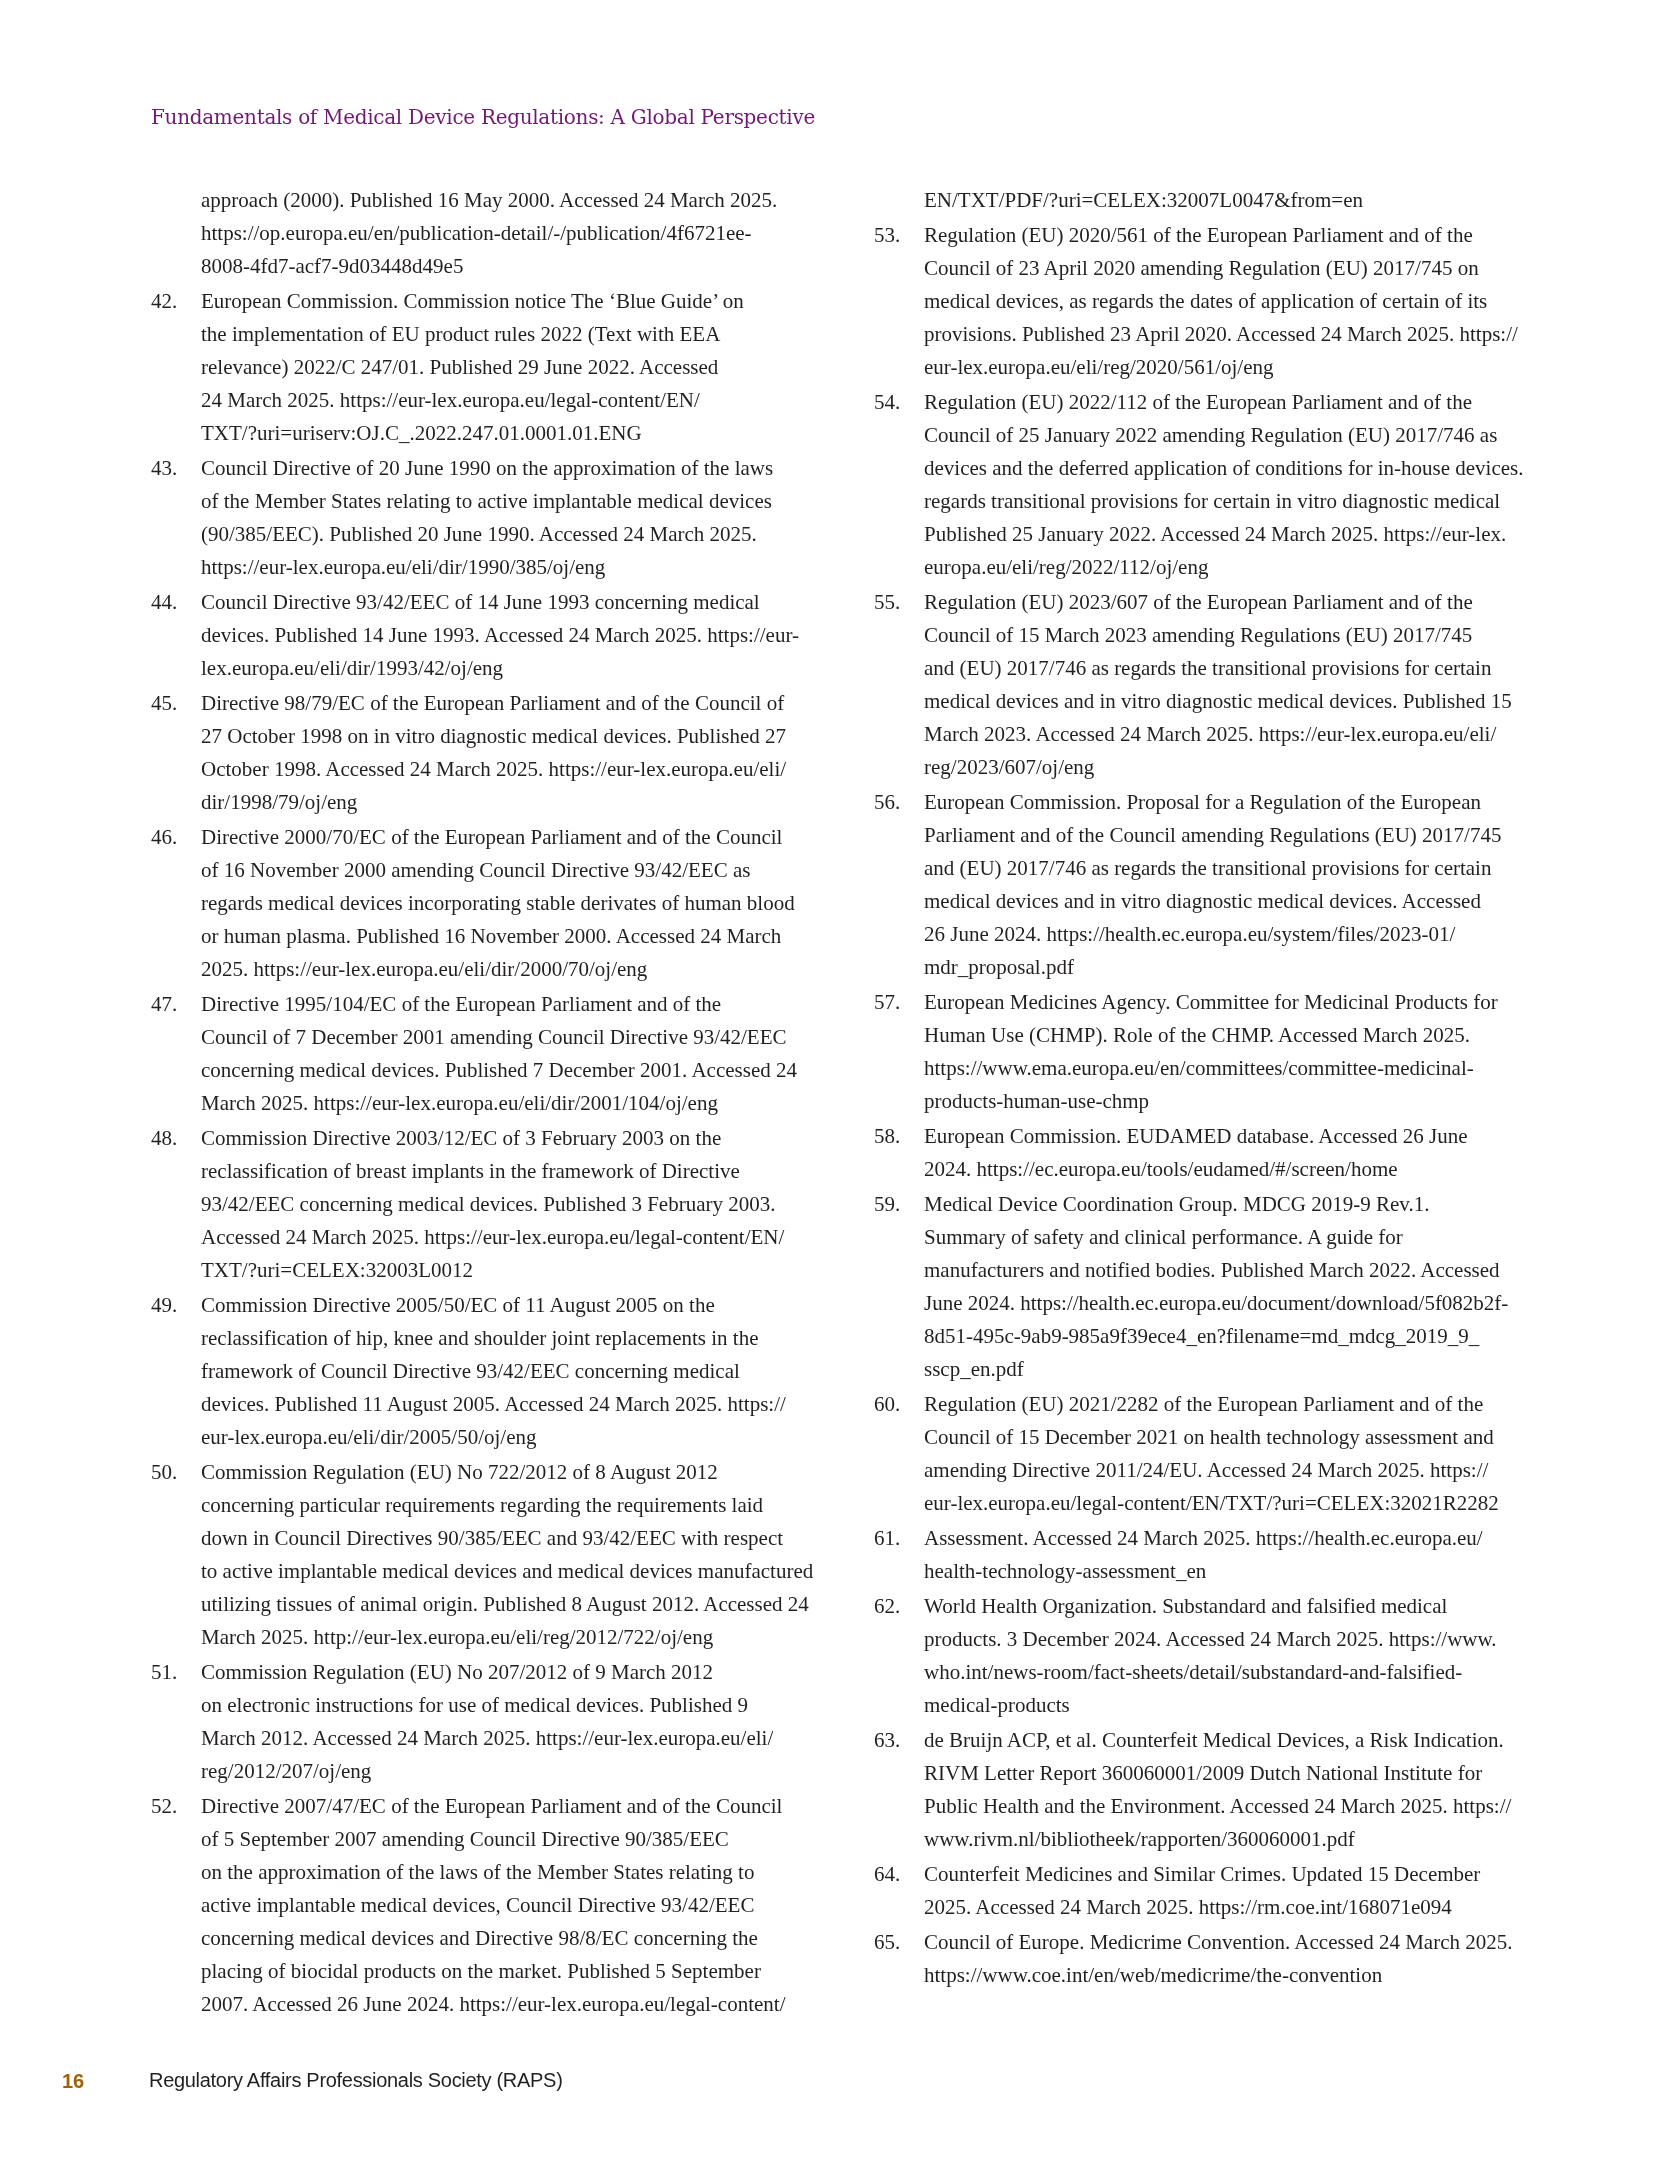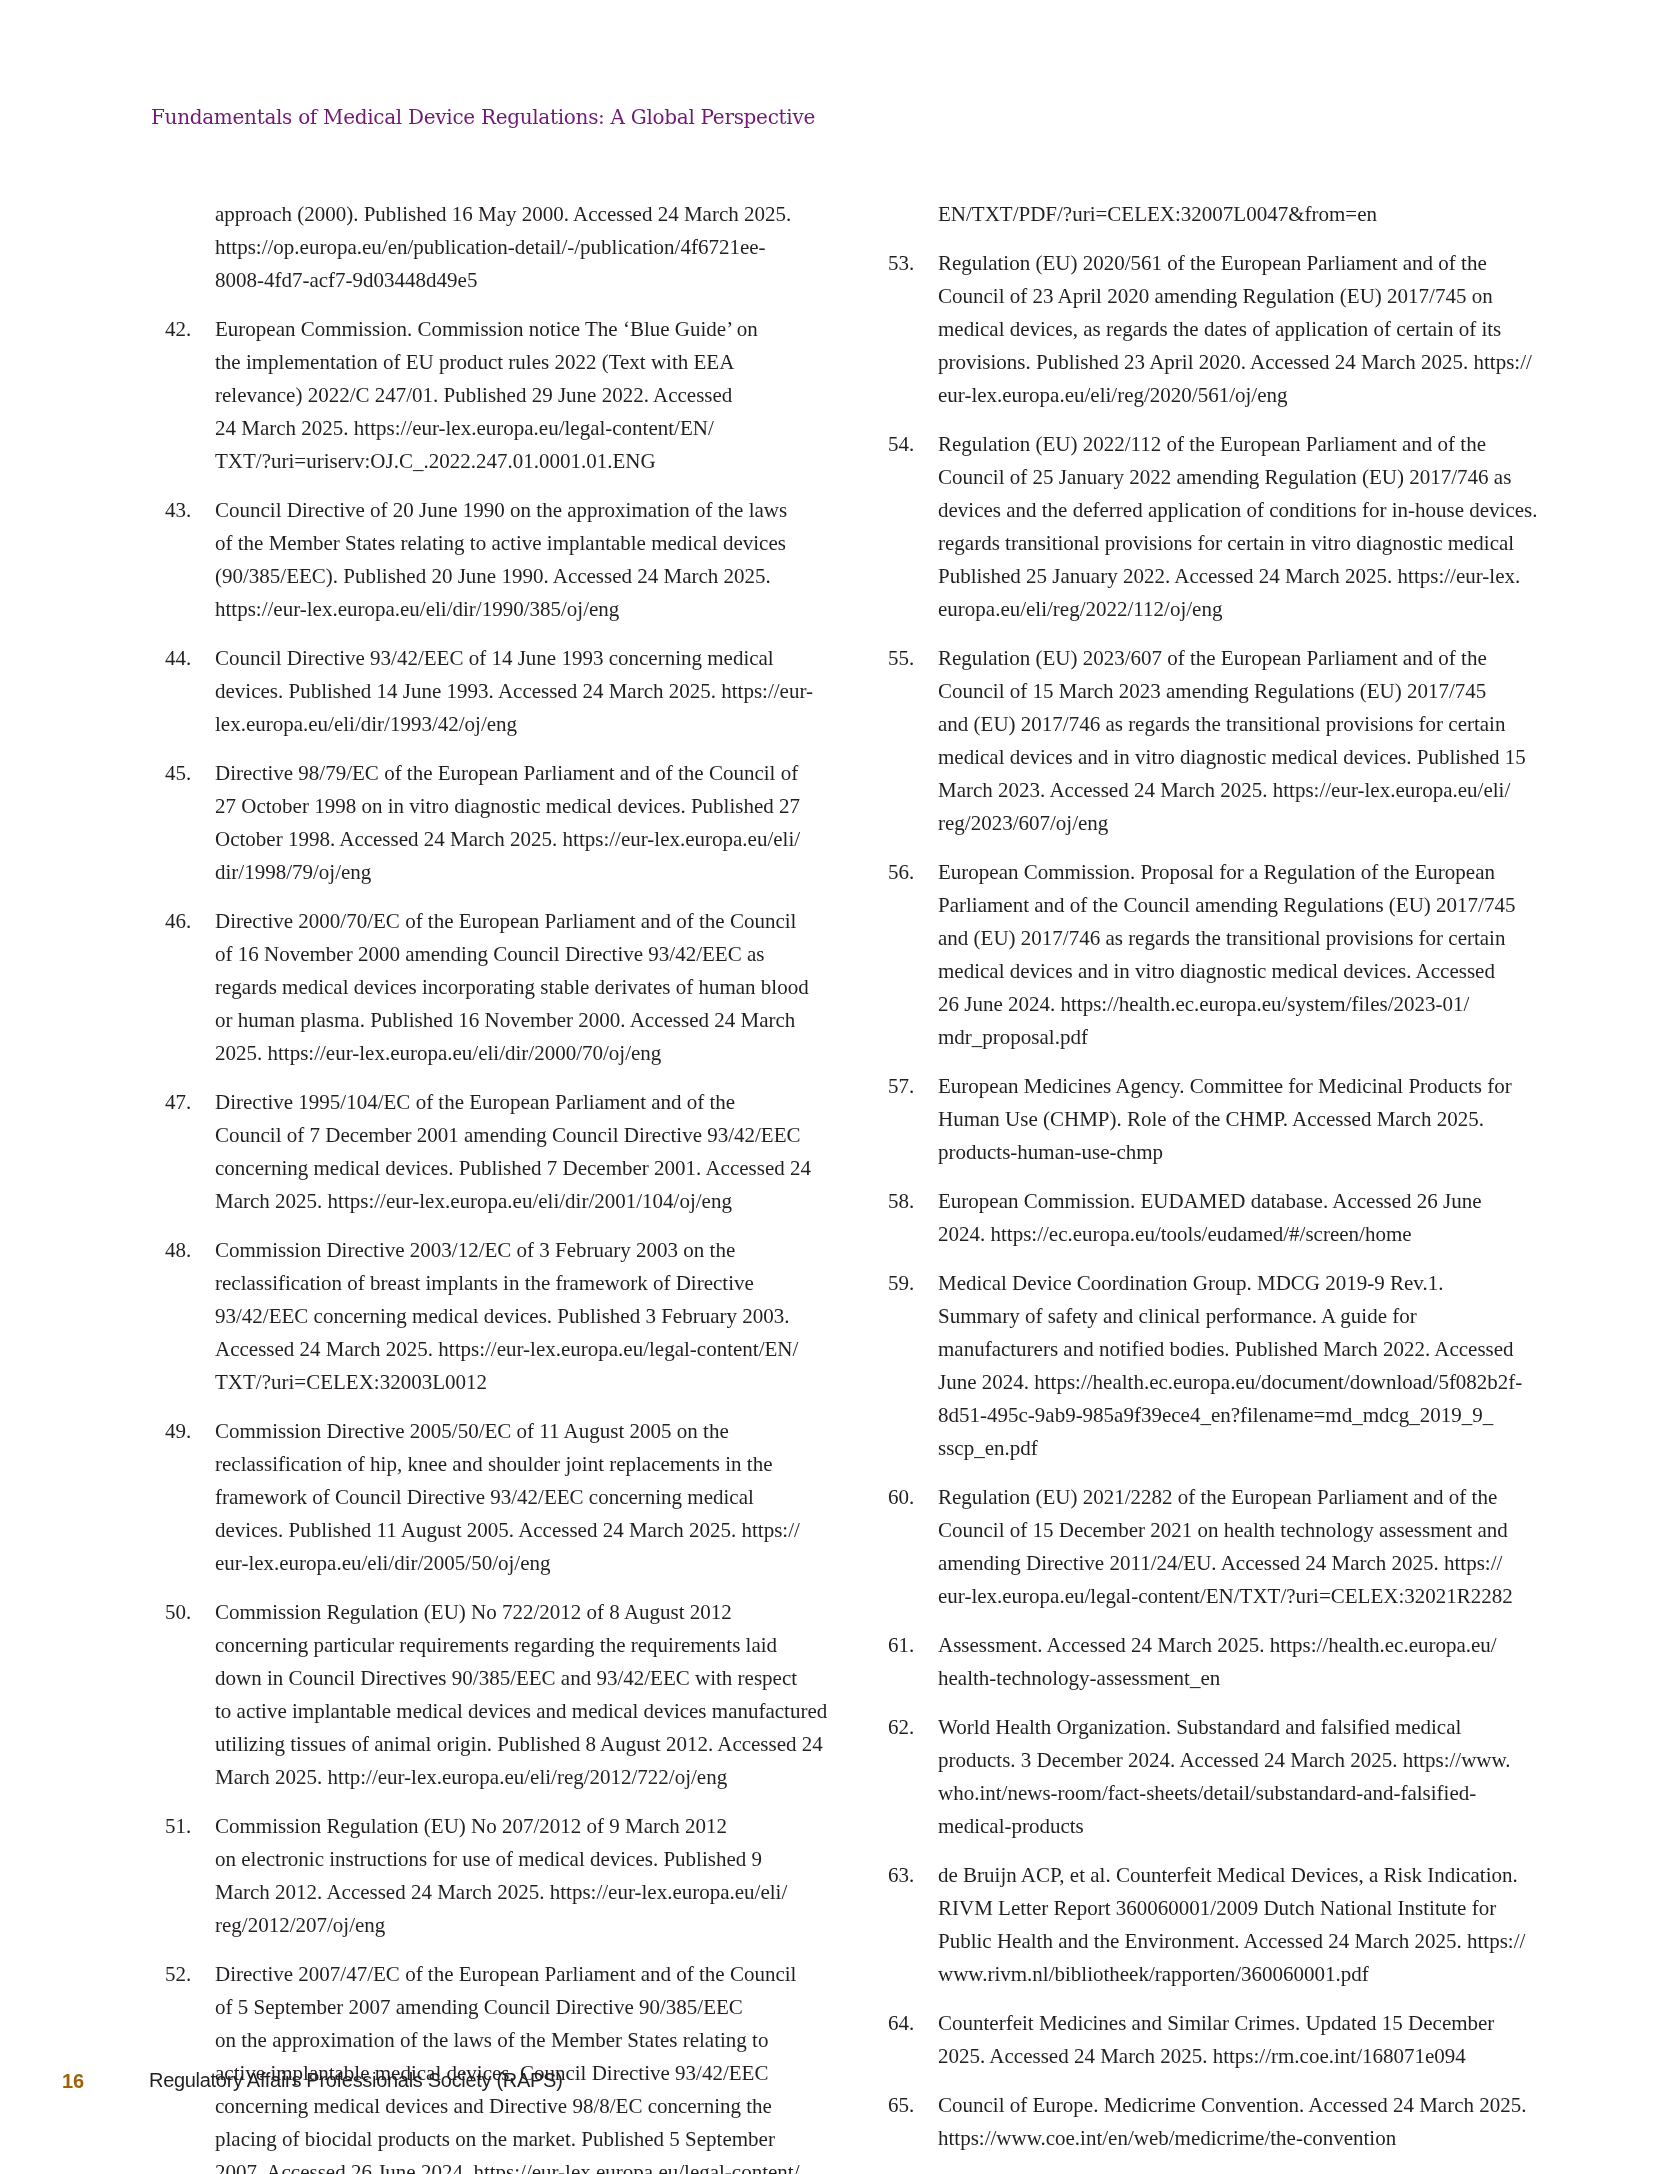--- a/index.html
+++ b/index.html
@@ -4,21 +4,21 @@
 <style>
   html, body { margin: 0; padding: 0; background: #ffffff; }
   body { width: 1680px; height: 2174px; position: relative; overflow: hidden; color: #231f20; }
   .running-head {
     position: absolute; left: 151px; top: 105px;
     font-family: "DejaVu Serif", serif; font-size: 20px; letter-spacing: -0.3px; color: #701a75;
   }
   .col { position: absolute; top: 182px; font-family: "Liberation Serif", serif; font-size: 21px; line-height: 33px; color: #231f20; }
   .col-left { left: 149px; width: 659px; }
   .col-right { left: 872px; width: 659px; }
-  .ref { position: relative; padding-left: 50px; margin: 16px; }
+  .ref { position: relative; padding-left: 50px; margin: 2px; }
   .ref-num { position: absolute; left: 0; top: 0; }
   .ref-line { display: block; white-space: nowrap; }
   .footer-page { position: absolute; left: 62px; top: 2070px; font-family: Liberation Sans, sans-serif; font-weight: bold; font-size: 20px; color: #a16207; }
   .footer-org { position: absolute; left: 149px; top: 2069px; font-family: Liberation Sans, sans-serif; font-size: 20px; letter-spacing: -0.3px; color: #231f20; }
 </style>
 </head>
 <body>
 
 <div class="running-head">Fundamentals of Medical Device Regulations: A Global Perspective</div>
 
@@ -150,20 +150,21 @@
       <span class="ref-line">Parliament and of the Council amending Regulations (EU) 2017/745</span>
       <span class="ref-line">and (EU) 2017/746 as regards the transitional provisions for certain</span>
       <span class="ref-line">medical devices and in vitro diagnostic medical devices. Accessed</span>
       <span class="ref-line">26 June 2024. https://health.ec.europa.eu/system/files/2023-01/</span>
       <span class="ref-line">mdr_proposal.pdf</span>
     </div>
     <div class="ref">
       <span class="ref-num">57.</span>
       <span class="ref-line">European Medicines Agency. Committee for Medicinal Products for</span>
       <span class="ref-line">Human Use (CHMP). Role of the CHMP. Accessed March 2025.</span>
+      <span class="ref-line">https://www.ema.europa.eu/en/committees/committee-medicinal-</span>
       <span class="ref-line">products-human-use-chmp</span>
     </div>
     <div class="ref">
       <span class="ref-num">58.</span>
       <span class="ref-line">European Commission. EUDAMED database. Accessed 26 June</span>
       <span class="ref-line">2024. https://ec.europa.eu/tools/eudamed/#/screen/home</span>
     </div>
     <div class="ref">
       <span class="ref-num">59.</span>
       <span class="ref-line">Medical Device Coordination Group. MDCG 2019-9 Rev.1.</span>

